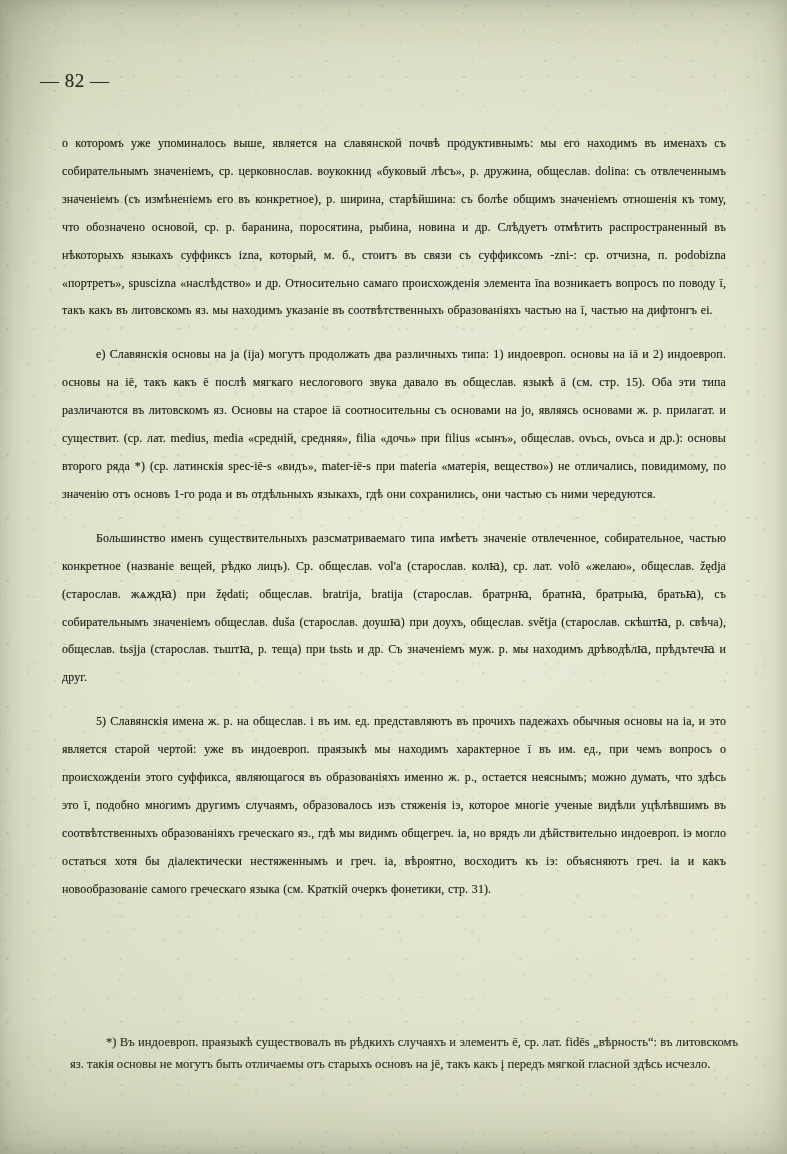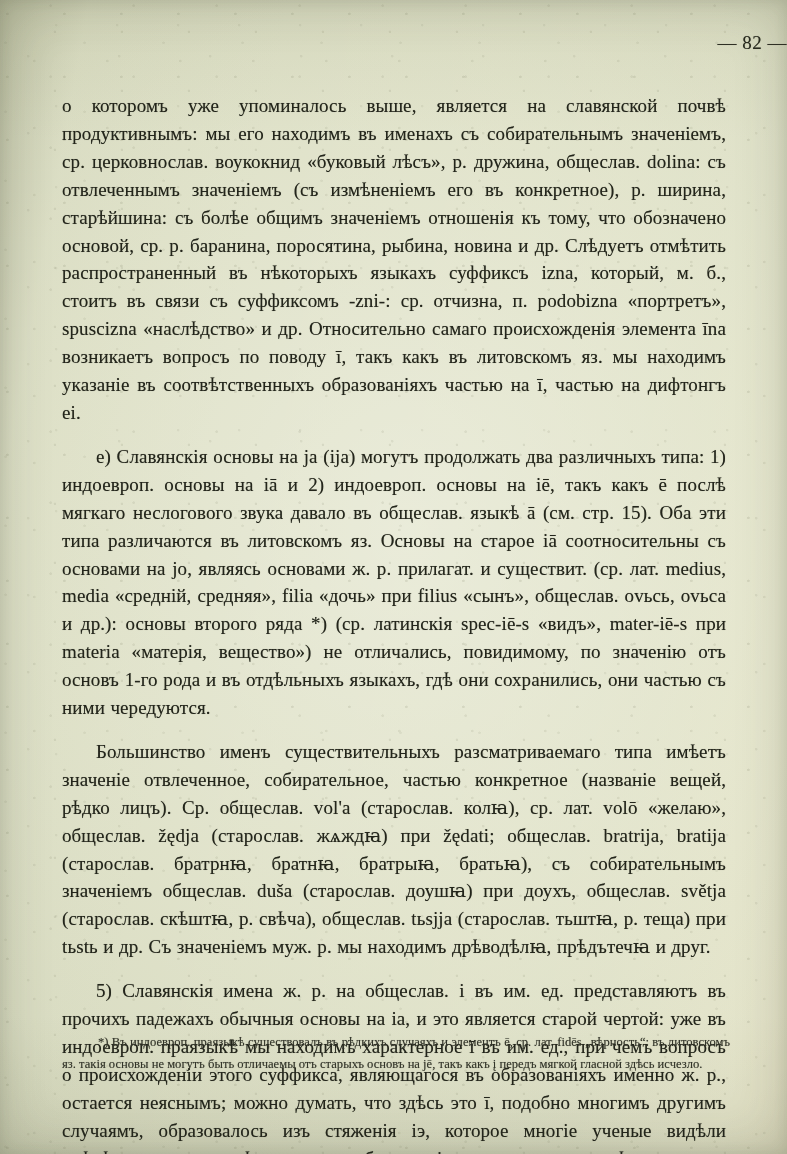--- a/index.html
+++ b/index.html
@@ -58,49 +58,50 @@
     position: absolute; inset: 0; pointer-events: none;
     box-shadow: inset 0 0 52px rgba(60,62,42,.22), inset 0 0 14px rgba(60,62,42,.12);
   }
 
   .content {
     position: relative;
     z-index: 2;
   }
 
   .folio {
-    text-align: right;
+    text-align: left;
     font-size: 19px;
     letter-spacing: .5px;
-    padding-top: 32px;
+    padding-top: 70px;
     color: #2a2c20;
+    margin-left: 40px;
   }
 
   .body-block {
     margin: 38px 62px 0 62px;
     width: 664px;
   }
 
   p.para {
     margin: 0;
-    font-size: 19px;
+    font-size: 12px;
     line-height: 27.9px;
     text-align: justify;
     text-justify: inter-word;
     color: #23251b;
     letter-spacing: .1px;
     word-spacing: .6px;
     hyphens: manual;
   }
   p.para + p.para { margin-top: 16px; }
   p.indent { text-indent: 34px; }
 
   .footnote-wrap {
     position: absolute;
-    left: 62px;
+    left: 70px;
     top: 1032px;
     width: 668px;
     z-index: 2;
   }
   .footnote {
     font-size: 12.6px;
     line-height: 21.5px;
     text-align: justify;
     color: #33352a;
     margin: 0;

